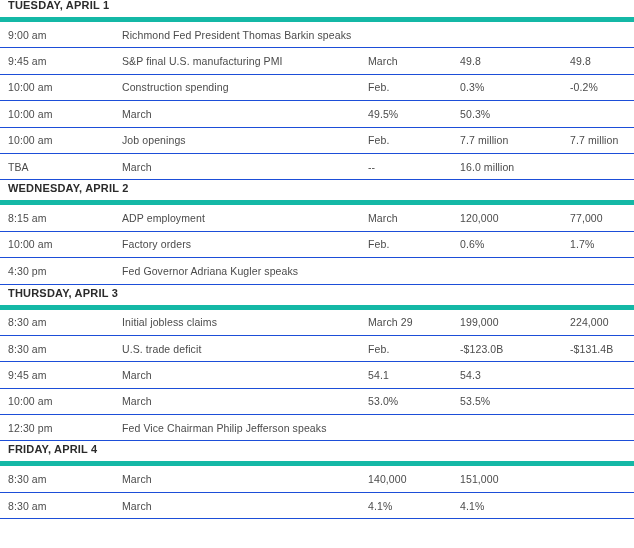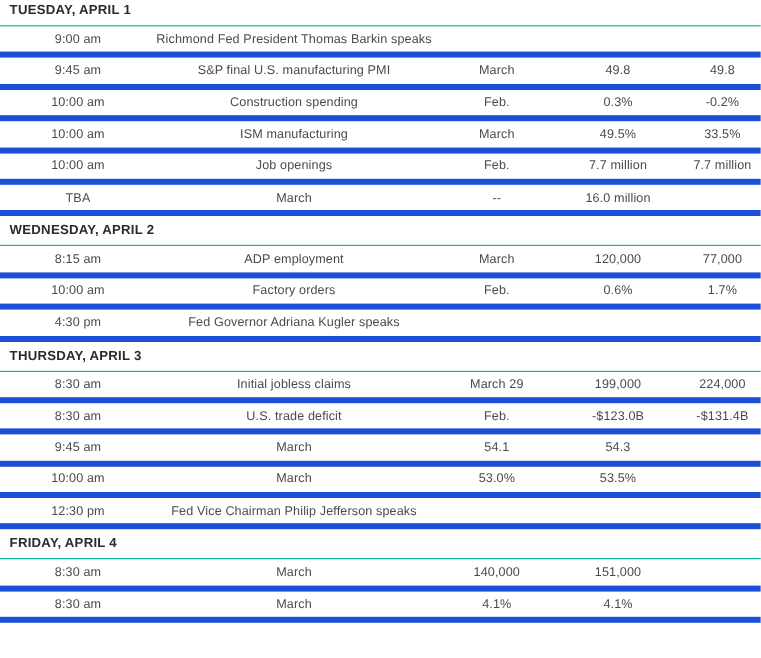--- a/index.html
+++ b/index.html
@@ -16,40 +16,39 @@
   }
   #calendar {
     width: 634px;
   }
   .section-title {
     box-sizing: border-box;
     height: 25px;
     display: flex;
     align-items: flex-end;
     padding: 0 0 6px 8px;
-    border-bottom: 1px solid #14b8a6;
+    border-bottom: 5px solid #14b8a6;
     font-size: 11px;
     font-weight: 700;
     letter-spacing: 0.2px;
     color: #2b2b2b;
   }
   .section-title.first {
     height: 22px;
   }
   .row {
     box-sizing: border-box;
     height: 26.4px;
     display: grid;
     grid-template-columns: 114px 246px 92px 110px 1fr;
     align-items: center;
     padding-left: 8px;
-    border-bottom: 5px solid #1d4ed8;
+    border-bottom: 1px solid #1d4ed8;
     font-size: 10.5px;
     color: #4b4b4b;
-    text-align: center;
   }
   .cell {
     white-space: nowrap;
     overflow: hidden;
     text-overflow: ellipsis;
     letter-spacing: 0.1px;
   }
 </style>
 </head>
 <body>
@@ -77,24 +76,23 @@
   <div class="row">
     <div class="cell time">10:00 am</div>
     <div class="cell report">Construction spending</div>
     <div class="cell period">Feb.</div>
     <div class="cell forecast">0.3%</div>
     <div class="cell previous">-0.2%</div>
   </div>
 
   <div class="row">
     <div class="cell time">10:00 am</div>
-    <div class="cell report">ISM manufacturing</div>
     <div class="cell period">March</div>
     <div class="cell forecast">49.5%</div>
-    <div class="cell previous">33.5%</div>
+    <div class="cell previous">50.3%</div>
   </div>
 
   <div class="row">
     <div class="cell time">10:00 am</div>
     <div class="cell report">Job openings</div>
     <div class="cell period">Feb.</div>
     <div class="cell forecast">7.7 million</div>
     <div class="cell previous">7.7 million</div>
   </div>
 

